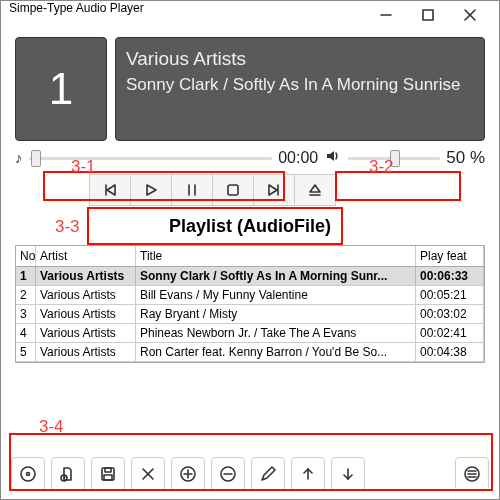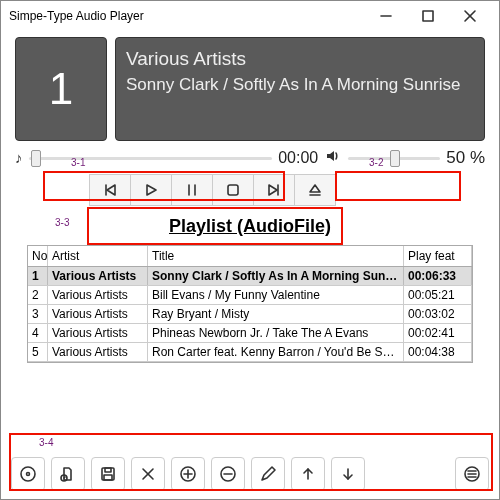--- a/index.html
+++ b/index.html
@@ -1,37 +1,37 @@
 <!DOCTYPE html>
 <html><head>
 <meta charset="utf-8">
 <style>
 *{box-sizing:border-box;margin:0;padding:0;font-family:"Segoe UI",Arial,sans-serif}
 body{width:500px;height:500px;background:#fff;border:1px solid #888;overflow:hidden;position:relative}
-.titlebar{height:30px;display:flex;align-items:center;padding:0 8px;font-size:12px;color:#000}
+.titlebar{height:30px;display:flex;padding:0 8px;font-size:12px;color:#000}
 .titlebar .spacer{flex:1}
 .win-btn{width:42px;height:28px;display:flex;align-items:center;justify-content:center;font-size:12px}
 .nowplaying{margin:6px 14px;display:flex;gap:8px}
 .album{width:92px;height:104px;background:#5a5a5a;border:1px solid #333;border-radius:4px;display:flex;align-items:center;justify-content:center;color:#fff;font-size:44px;font-weight:300}
 .trackinfo{flex:1;height:104px;background:#5a5a5a;border:1px solid #333;border-radius:4px;color:#eee;padding:8px 10px;font-size:17px;line-height:1.4}
 .artist{font-size:19px}
 .controls-row{display:flex;align-items:center;gap:6px;margin:6px 14px;position:relative}
 .note-icon,.vol-icon{font-size:15px;color:#333}
 .slider{height:20px;position:relative;background:transparent}
 .slider .track{position:absolute;top:9px;left:0;right:0;height:3px;background:#ddd;border-radius:2px}
 .slider .thumb{position:absolute;top:2px;width:10px;height:17px;background:#eee;border:1px solid #999;border-radius:2px}
 .time-lbl{font-size:16px;color:#222}
 .pct-lbl{font-size:17px;color:#222;white-space:nowrap}
 .redbox{position:absolute;border:2px solid #e10;pointer-events:none}
-.red-lbl{position:absolute;color:#701a75;font-size:10px;font-weight:400;background:transparent}
+.red-lbl{position:absolute;color:#ef4444;font-size:17px;font-weight:400;background:transparent}
 .transport{display:flex;margin:4px 0 10px 88px}
 .t-btn{width:42px;height:32px;border:1px solid #ccc;margin-left:-1px;background:#f5f5f5;display:flex;align-items:center;justify-content:center;font-size:16px;color:#444}
 .t-btn:first-child{margin-left:0}
-.pl-title{text-align:center;font-size:18px;font-weight:700;text-decoration:underline;margin:6px 0 8px}
-.table-wrap{margin:0 26px;font-size:12px}
+.pl-title{text-align:center;font-size:18px;font-weight:700;margin:6px 0 8px}
+.table-wrap{margin:0 14px;font-size:12px}
 .table-hdr{display:flex;border:1px solid #aaa;background:#fff}
 .table-hdr>div{padding:3px 4px;border-right:1px solid #ccc}
 .table-body{border:1px solid #aaa;border-top:none}
 .row{display:flex;border-bottom:1px solid #ccc}
 .row>div{padding:2px 4px;border-right:1px solid #ccc;white-space:nowrap;overflow:hidden;text-overflow:ellipsis}
 .row.sel>div{background:#ddd;font-weight:600;border-right:1px solid #bbb}
 .c-no{width:20px}
 .c-artist{width:100px}
 .c-title{flex:1}
 .c-time{width:68px}
@@ -239,13 +239,13 @@
     </div>
 </div>
 
 <div class="redbox" style="left:42px;top:170px;width:242px;height:30px"></div>
 <div class="red-lbl" style="left:70px;top:156px">3-1</div>
 <div class="redbox" style="left:334px;top:170px;width:126px;height:30px"></div>
 <div class="red-lbl" style="left:368px;top:156px">3-2</div>
 <div class="redbox" style="left:86px;top:206px;width:256px;height:38px"></div>
 <div class="red-lbl" style="left:54px;top:216px">3-3</div>
 <div class="redbox" style="left:8px;top:432px;width:484px;height:58px"></div>
-<div class="red-lbl" style="left:38px;top:436px">3-4</div>
+<div class="red-lbl" style="left:38px;top:416px">3-4</div>
 
 </body></html>

